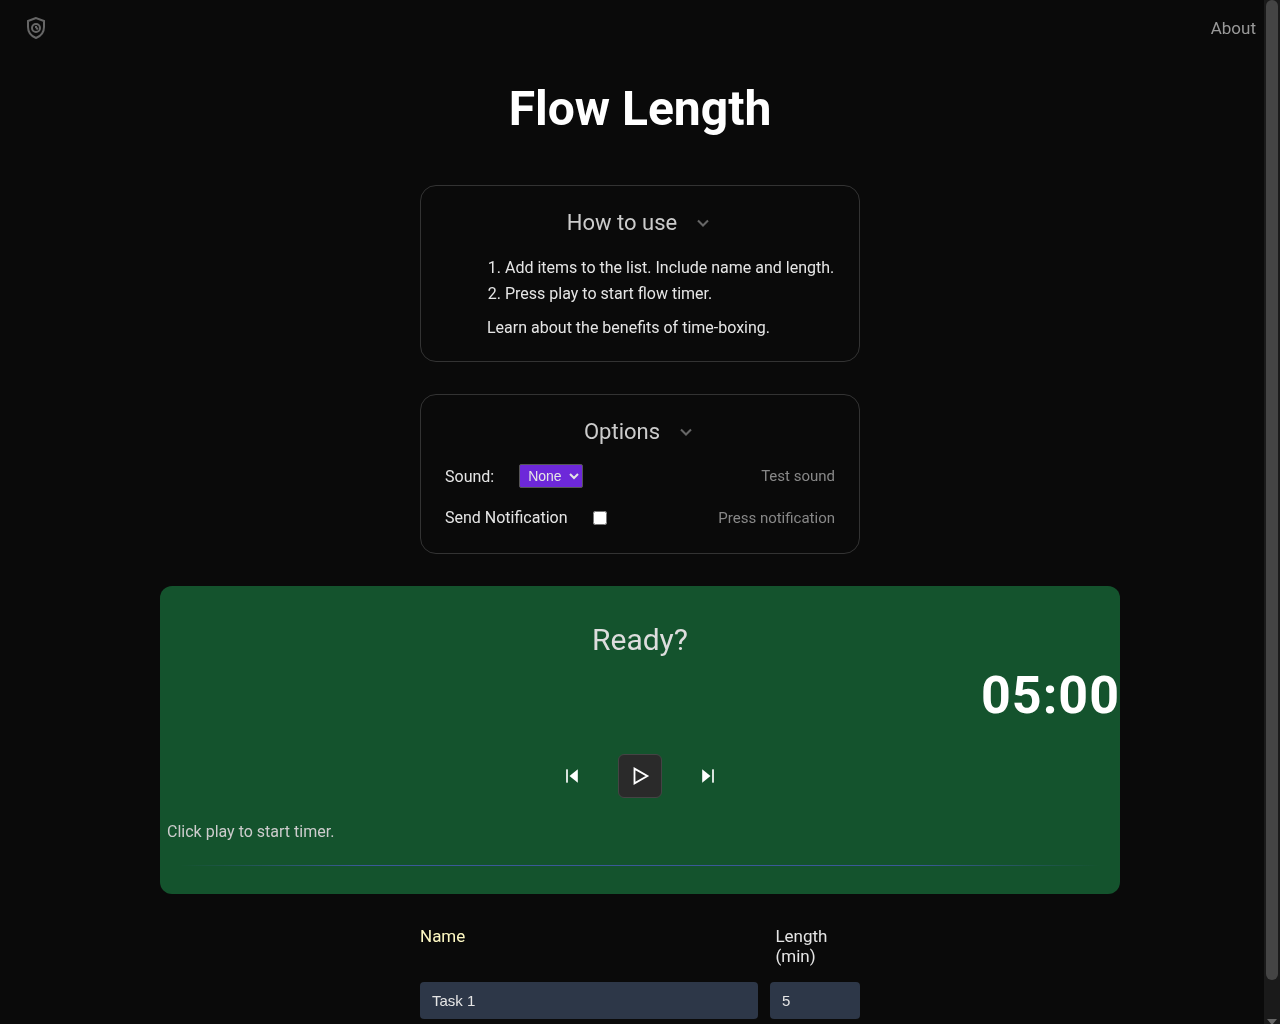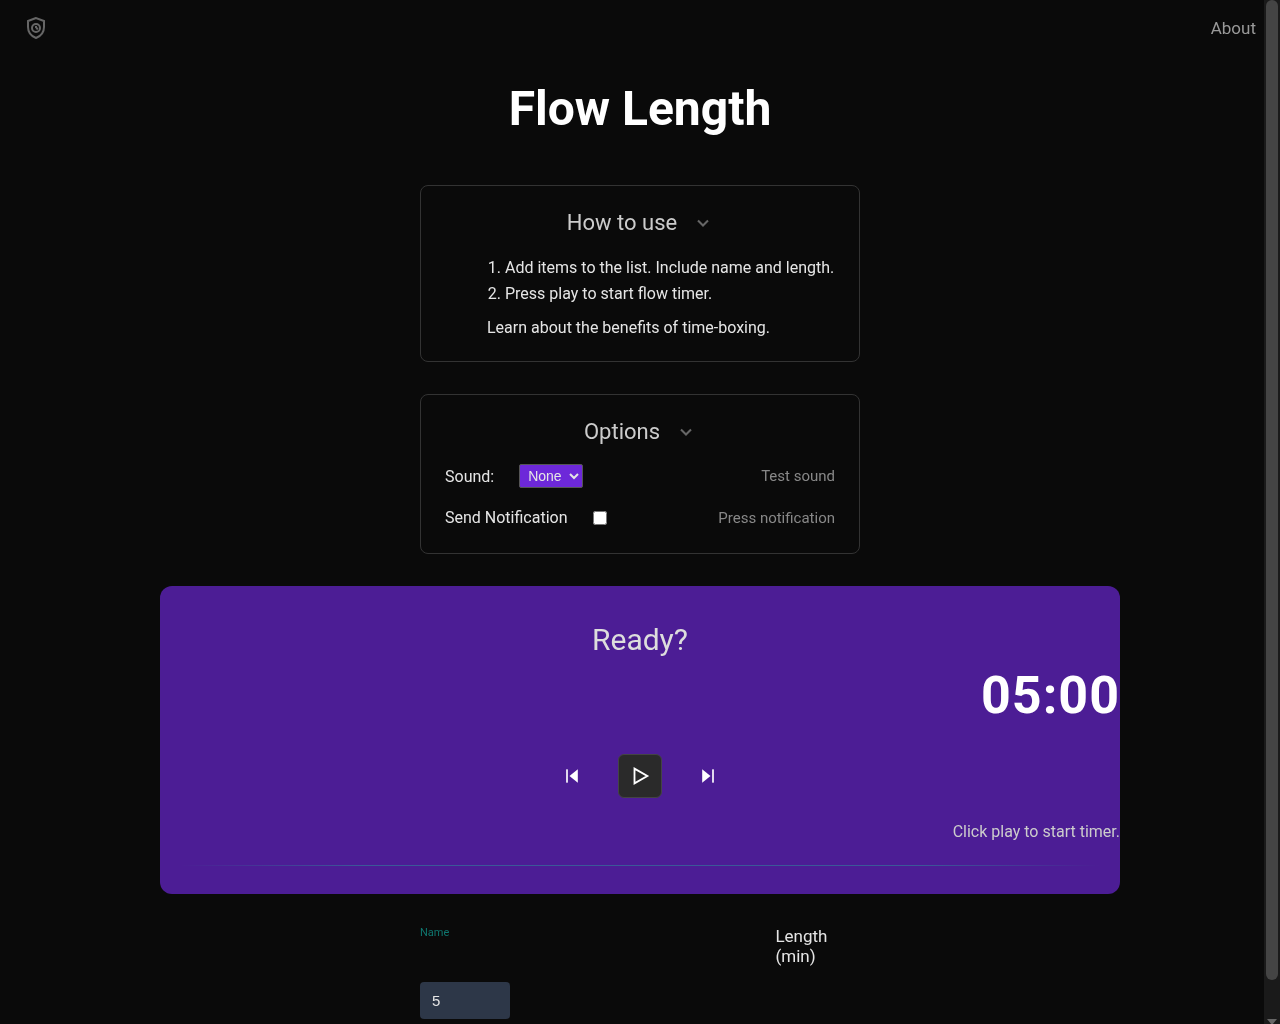--- a/index.html
+++ b/index.html
@@ -43,21 +43,21 @@
       font-size: 48px;
       font-weight: 700;
       color: #fff;
       margin: 24px 0 48px 0;
     }
     
     .card {
       width: 440px;
       margin: 0 auto 32px auto;
       border: 1px solid #333;
-      border-radius: 8px;
+      border-radius: 16px;
       padding: 24px;
     }
     
     .card-header {
       display: flex;
       justify-content: center;
       align-items: center;
       gap: 16px;
       margin-bottom: 20px;
       cursor: pointer;
@@ -126,21 +126,21 @@
     
     .checkbox {
       width: 14px;
       height: 14px;
       cursor: pointer;
     }
     
     .timer-panel {
       width: 960px;
       margin: 32px auto 0 auto;
-      background: #4c1d95;
+      background: #14532d;
       border-radius: 12px;
       padding: 36px 0 28px 0;
     }
     
     .ready-text {
       text-align: center;
       font-size: 30px;
       color: #ddd;
       margin-bottom: 8px;
     }
@@ -185,21 +185,21 @@
       width: 20px;
       height: 20px;
     }
     
     .play-icon {
       width: 22px;
       height: 22px;
     }
     
     .hint-text {
-      text-align: right;
+      text-align: left;
       font-size: 16px;
       color: #ccc;
       margin-left: 7px;
     }
     
     .divider {
       width: 920px;
       height: 1px;
       background: linear-gradient(90deg, transparent, #3b5998 20%, #3b5998 80%, transparent);
       margin: 24px auto 0 auto;
@@ -211,22 +211,22 @@
     }
     
     .task-headers {
       display: flex;
       gap: 12px;
       margin-bottom: 16px;
     }
     
     .name-header {
       width: 340px;
-      font-size: 11px;
-      color: #0f766e;
+      font-size: 17px;
+      color: #fef9c3;
     }
     
     .length-header {
       width: 90px;
       font-size: 17px;
       color: #e5e5e5;
       margin-left: 24px;
     }
     
     .task-row {
@@ -371,20 +371,21 @@
   <div class="hint-text">Click play to start timer.</div>
   <div class="divider"></div>
 </div>
 
 <div class="task-list">
   <div class="task-headers">
     <div class="name-header">Name</div>
     <div class="length-header">Length (min)</div>
   </div>
   <div class="task-row">
+    <input class="task-input task-name" value="Task 1" style="">
     <input class="task-input task-length" value="5" style="">
   </div>
 
 </div>
 
 <div class="scrollbar">
   <div class="scroll-thumb"></div>
   <div class="scroll-arrow">
     <svg viewBox="0 0 10 10" fill="currentColor">
         <polygon points="0 2 10 2 5 8"></polygon>

